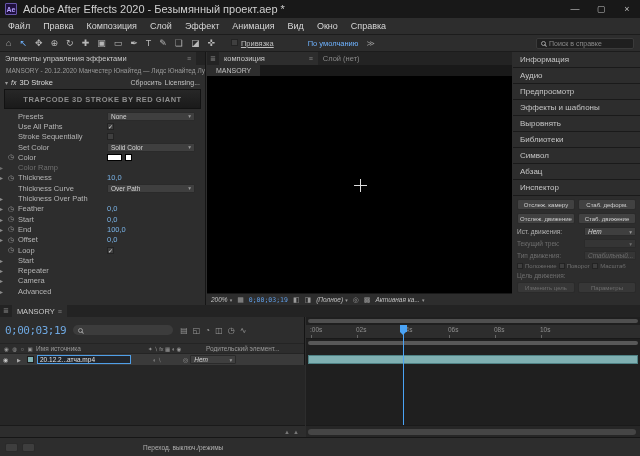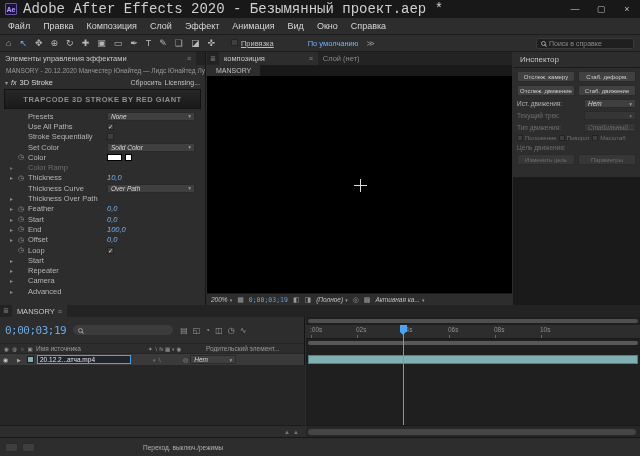--- a/index.html
+++ b/index.html
@@ -1,21 +1,21 @@
 <!DOCTYPE html>
 <html><head>
 <meta charset="utf-8">
 <style>
 *{margin:0;padding:0;box-sizing:border-box;font-family:"Liberation Sans","DejaVu Sans",sans-serif;}
 html,body{width:640px;height:456px;background:#111;overflow:hidden;}
 #app{position:absolute;left:0;top:0;width:640px;height:456px;background:#2d2d2d;color:#c8c8c8;}
 
 #titlebar{position:absolute;left:0;top:0;width:640px;height:18px;background:#181818;display:flex;align-items:center;gap:6px;padding-left:5px;}
 #appicon{width:12px;height:12px;background:#20103f;border:1px solid #6756a8;color:#b5a1ff;font-size:7px;font-weight:bold;display:flex;align-items:center;justify-content:center;border-radius:1px;}
-#titletext{font-size:14px;color:#cfcfcf;white-space:nowrap;font-family:Liberation Mono, monospace;}
+#titletext{font-size:11px;color:#cfcfcf;white-space:nowrap;}
 #wincontrols{margin-left:auto;display:flex;height:18px;}
 .winbtn{width:26px;height:18px;display:flex;align-items:center;justify-content:center;color:#bdbdbd;font-size:9px;}
 
 #menubar{position:absolute;left:0;top:18px;width:640px;height:17px;background:#2d2d2d;border-bottom:1px solid #1c1c1c;display:flex;align-items:center;gap:13px;padding-left:8px;}
 .menu-item{font-size:9px;color:#d6d6d6;white-space:nowrap;}
 
 #toolbar{position:absolute;left:0;top:35px;width:640px;height:17px;background:#2d2d2d;border-bottom:1px solid #1c1c1c;display:flex;align-items:center;padding:0 6px;}
 #tools{display:flex;gap:8px;align-items:center;color:#b8b8b8;font-size:9px;}
 .tool{display:inline-block;}
 .tool.active{color:#6fb3ff;}
@@ -39,26 +39,26 @@
 
 #leftpanel{position:absolute;left:0;top:52px;width:206px;height:253px;background:#2d2d2d;border-right:1px solid #161616;overflow:hidden;}
 #ec-comp{height:11px;line-height:11px;padding-left:6px;font-size:6.5px;color:#9a9a9a;white-space:nowrap;overflow:hidden;}
 #fx-header{height:12px;display:flex;align-items:center;gap:3px;padding:0 5px;font-size:7.5px;color:#dcdcdc;}
 #fx-header .twd{color:#9a9a9a;font-size:6px;}
 #fxbadge{font-style:italic;font-size:7px;color:#d6d6d6;}
 .fx-link{color:#c0c0c0;font-size:7px;}
 #fx-header .spacer{flex:1;}
 #banner{height:20px;margin:1px 4px 2px 4px;background:linear-gradient(#272727,#1a1a1a);border:1px solid #121212;color:#8f8f8f;font-weight:bold;font-size:7.5px;letter-spacing:.5px;display:flex;align-items:center;justify-content:center;white-space:nowrap;overflow:hidden;}
 #props{overflow:hidden;}
-.prow{height:10.3px;display:flex;align-items:center;padding-left:10px;font-size:7.5px;color:#b4b4b4;}
+.prow{height:10.3px;display:flex;align-items:center;padding-left:0;font-size:7.5px;color:#b4b4b4;}
 .prow.dim .pname{color:#777;}
 .prow .tw{width:8px;color:#8a8a8a;font-size:6px;flex:none;}
 .prow .sw{width:10px;color:#9a9a9a;font-size:7px;flex:none;}
 .prow .pname{flex:1;white-space:nowrap;overflow:hidden;}
-.prow .pctrl{width:98px;display:flex;align-items:flex-start;flex:none;font-style:italic;}
+.prow .pctrl{width:98px;display:flex;align-items:flex-start;flex:none;}
 .prow .dd{width:88px;}
 .swatch{width:15px;height:7px;border:1px solid #000;display:inline-block;}
 .swatch2{width:7px;height:7px;background:#fff;border:1px solid #000;display:inline-block;margin-left:3px;}
 
 #centerpanel{position:absolute;left:207px;top:52px;width:305px;height:253px;background:#1f1f1f;overflow:hidden;}
 #viewer-tabs{height:11px;background:#191919;display:flex;}
 #viewer-tab{padding:0 9px;background:#2d2d2d;font-size:7px;color:#c0c0c0;line-height:11px;}
 #viewport{position:absolute;left:0;top:24px;width:305px;height:217px;background:#000;}
 #crosshair{position:absolute;left:147px;top:103px;width:13px;height:13px;}
 #crosshair::before{content:'';position:absolute;left:0;top:6px;width:13px;height:1px;background:#ddd;}
@@ -368,20 +368,30 @@
       <span class="cb ic">◎</span>
       <span class="cb ic">▩</span>
       <span class="cb dd2">
           <i>Активная ка...</i>
           <b>▾</b>
         </span>
     </div>
   </div>
 
   <div id="rightpanel">
+    <div>
+        <div class="rp-header">Информация</div>
+        <div class="rp-header">Аудио</div>
+        <div class="rp-header">Предпросмотр</div>
+        <div class="rp-header">Эффекты и шаблоны</div>
+        <div class="rp-header">Выровнять</div>
+        <div class="rp-header">Библиотеки</div>
+        <div class="rp-header">Символ</div>
+        <div class="rp-header">Абзац</div>
+      </div>
     <div class="rp-header">Инспектор</div>
     <div id="tracker">
       <div class="trrow">
         <button class="tbtn">Отслеж. камеру</button>
         <button class="tbtn">Стаб. деформ.</button>
       </div>
       <div class="trrow">
         <button class="tbtn">Отслеж. движение</button>
         <button class="tbtn">Стаб. движение</button>
       </div>

